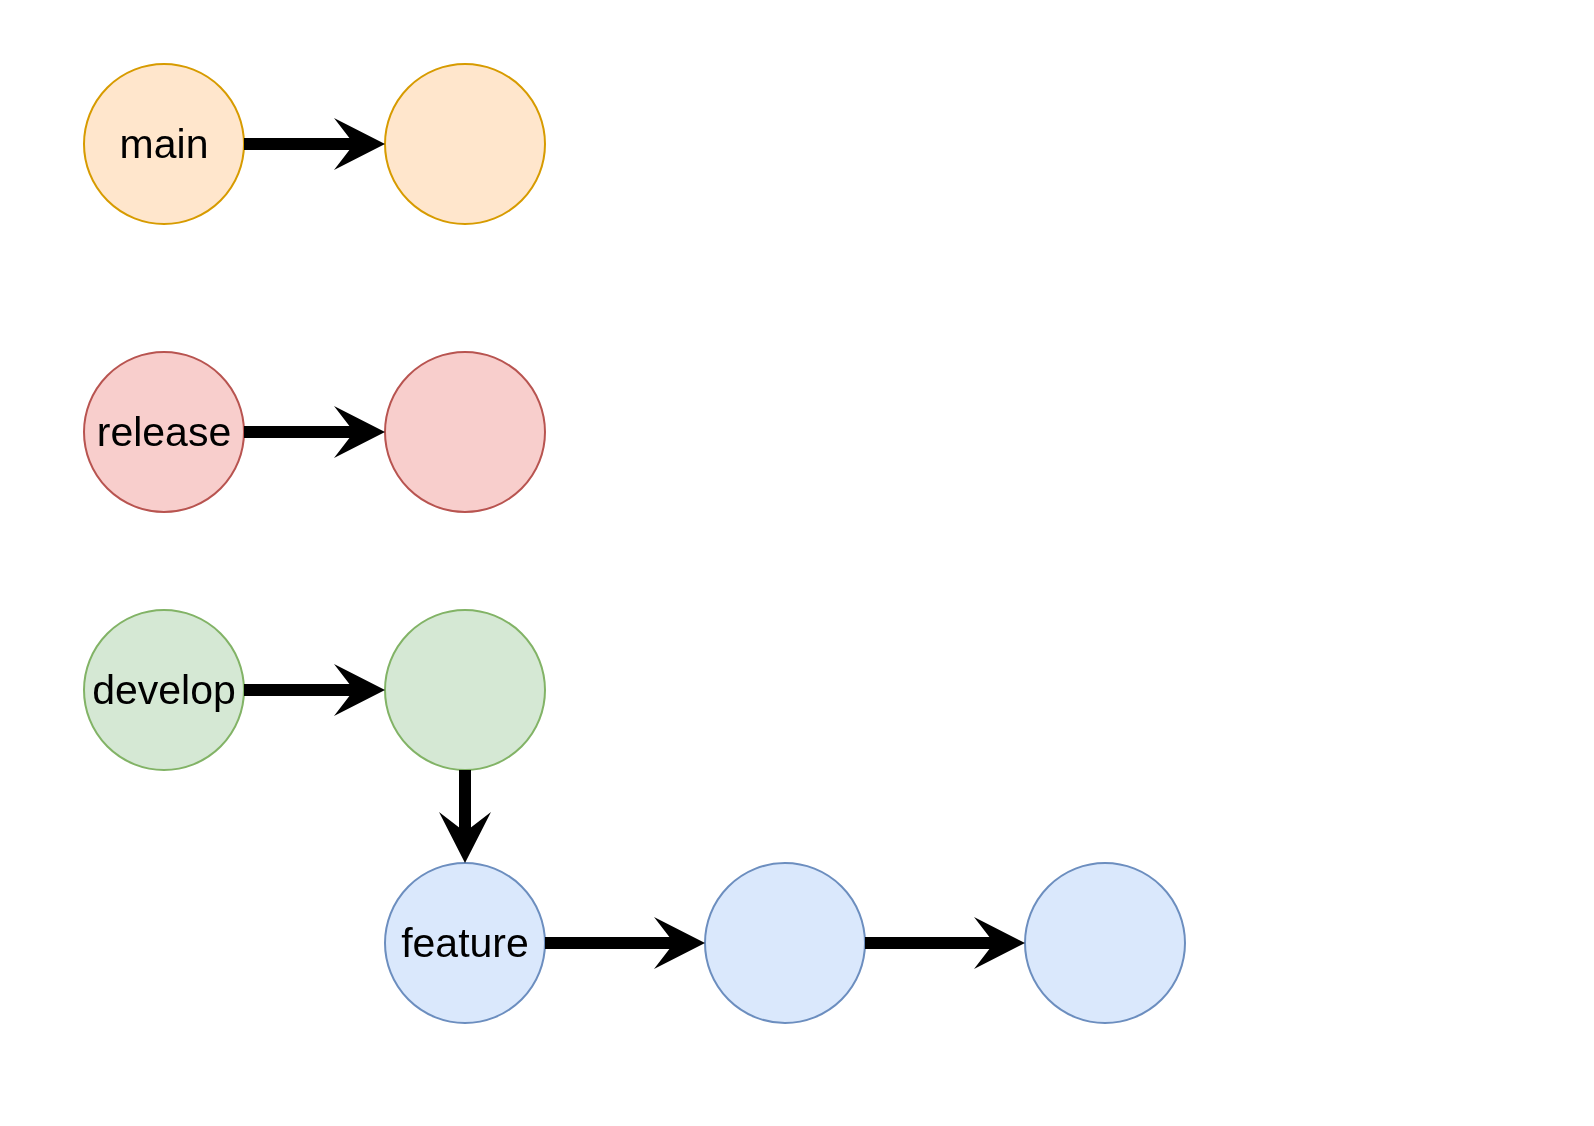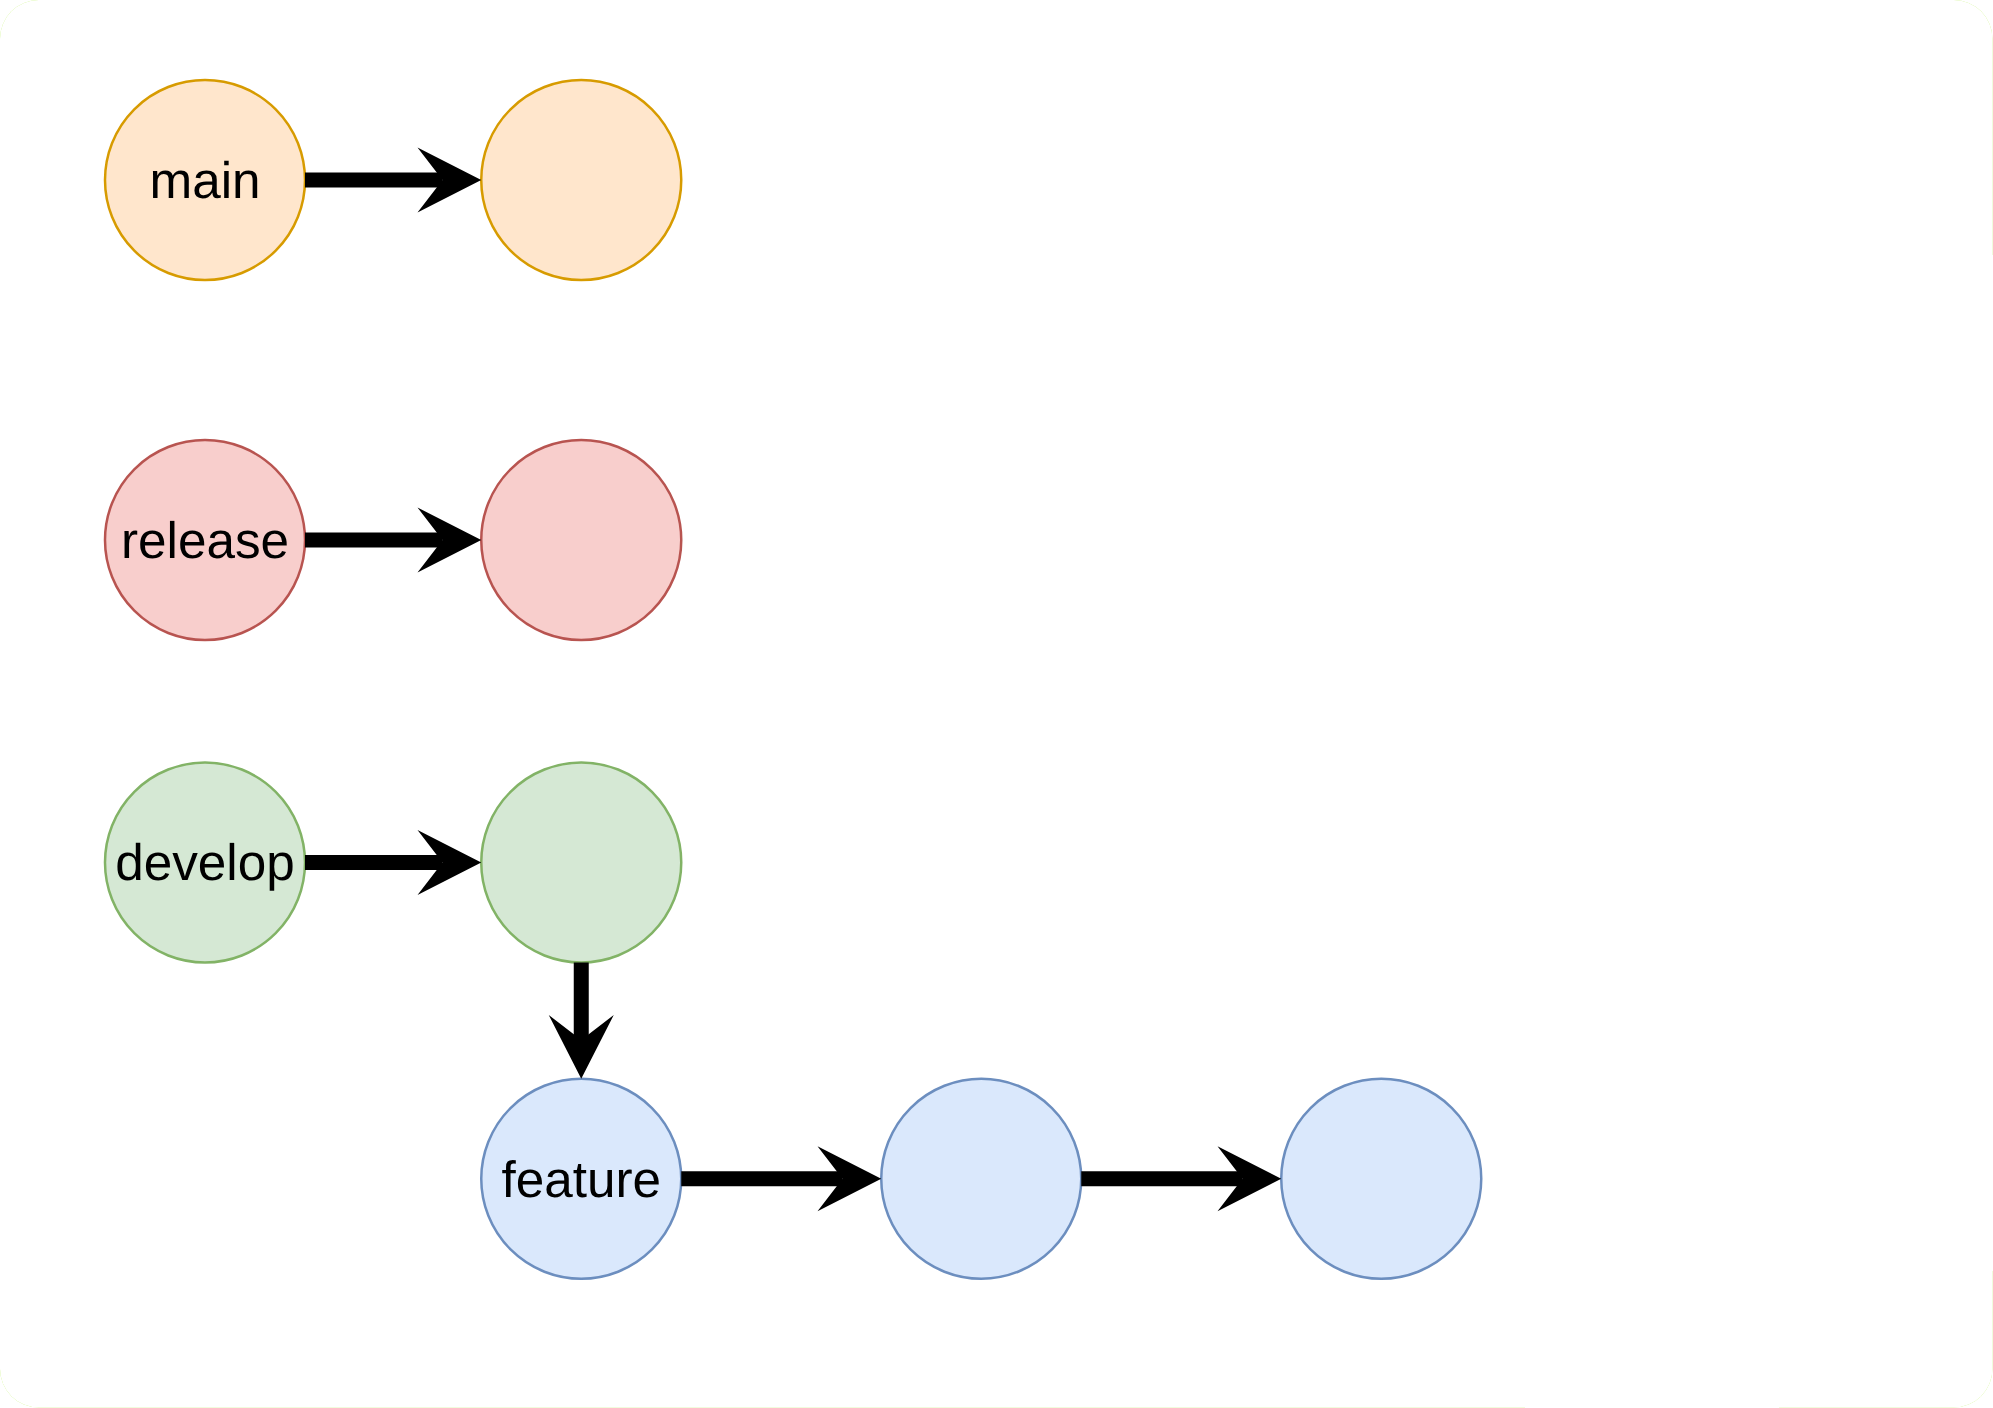--- a/index.html
+++ b/index.html
@@ -5,23 +5,22 @@
   html, body {
     margin: 0;
     padding: 0;
     background: #ffffff;
     font-family: "Liberation Sans", sans-serif;
   }
   .canvas {
     position: relative;
     width: 1594px;
     height: 1126px;
-    background: #bef264;
+    background: #0f172a;
     overflow: hidden;
-    border-radius: 31px;
   }
   svg text {
     font-family: "Liberation Sans", sans-serif;
     fill: #000000;
   }
 </style>
 </head>
 <body>
 
 <div class="canvas">

